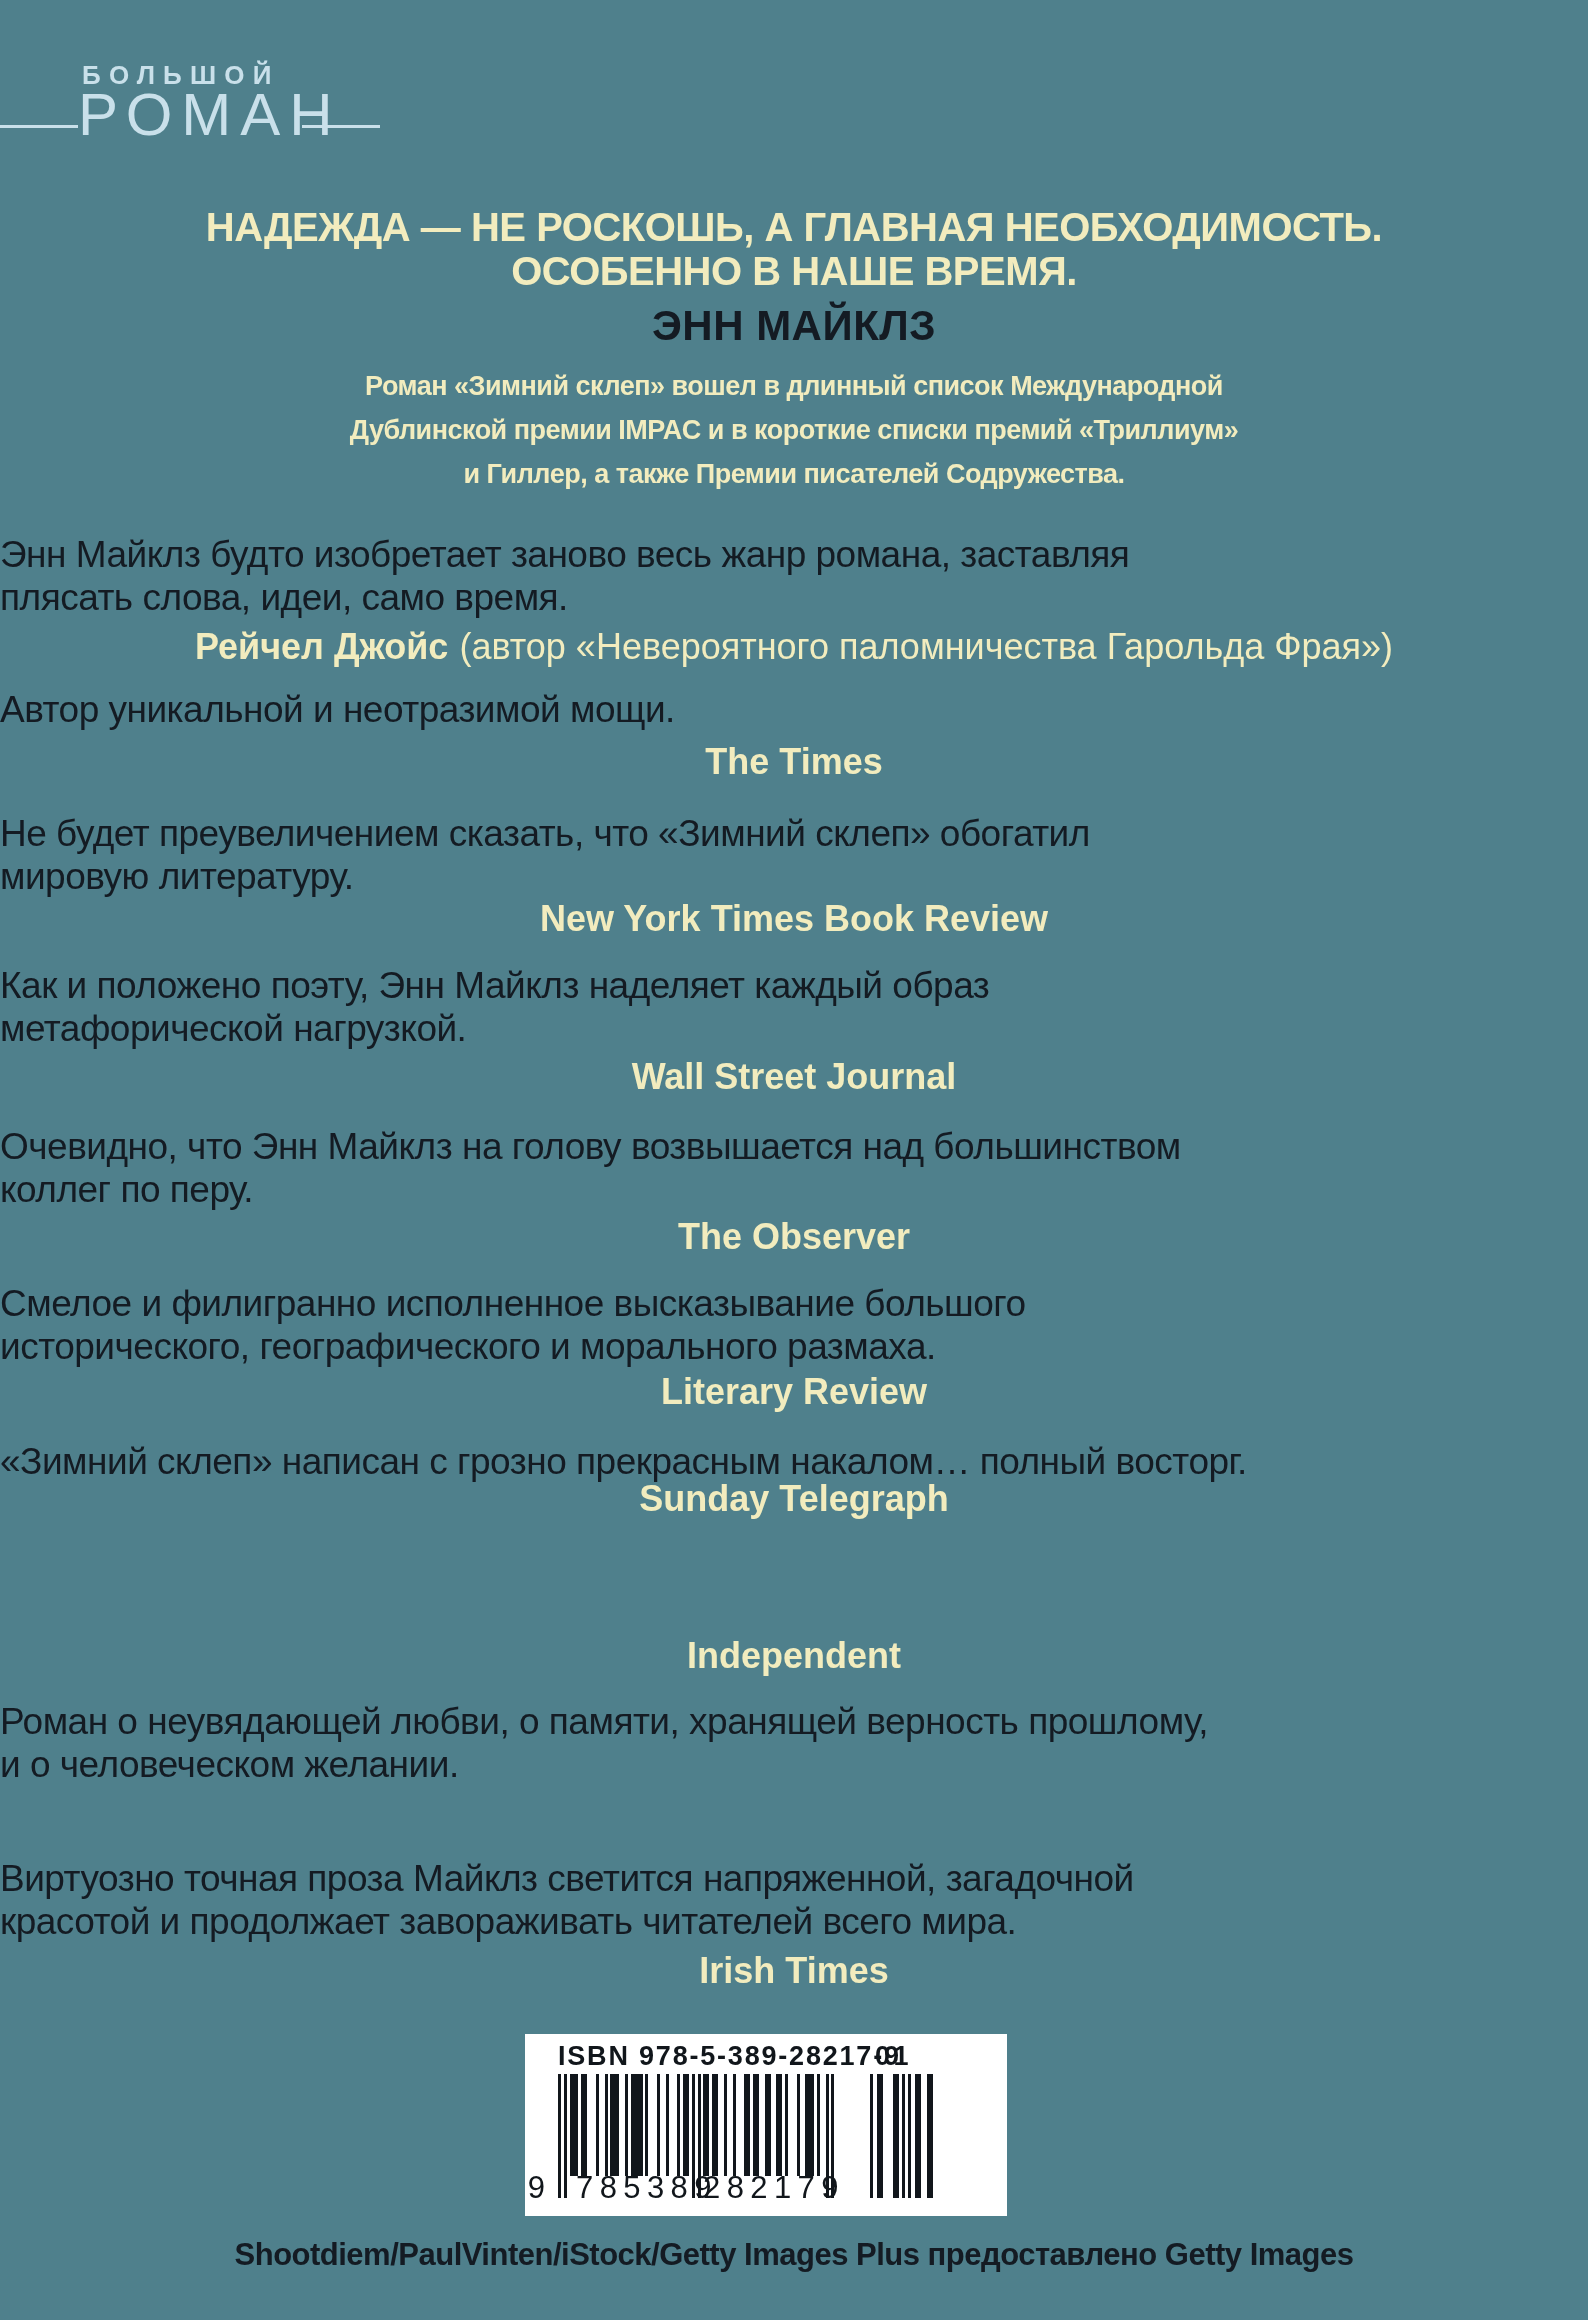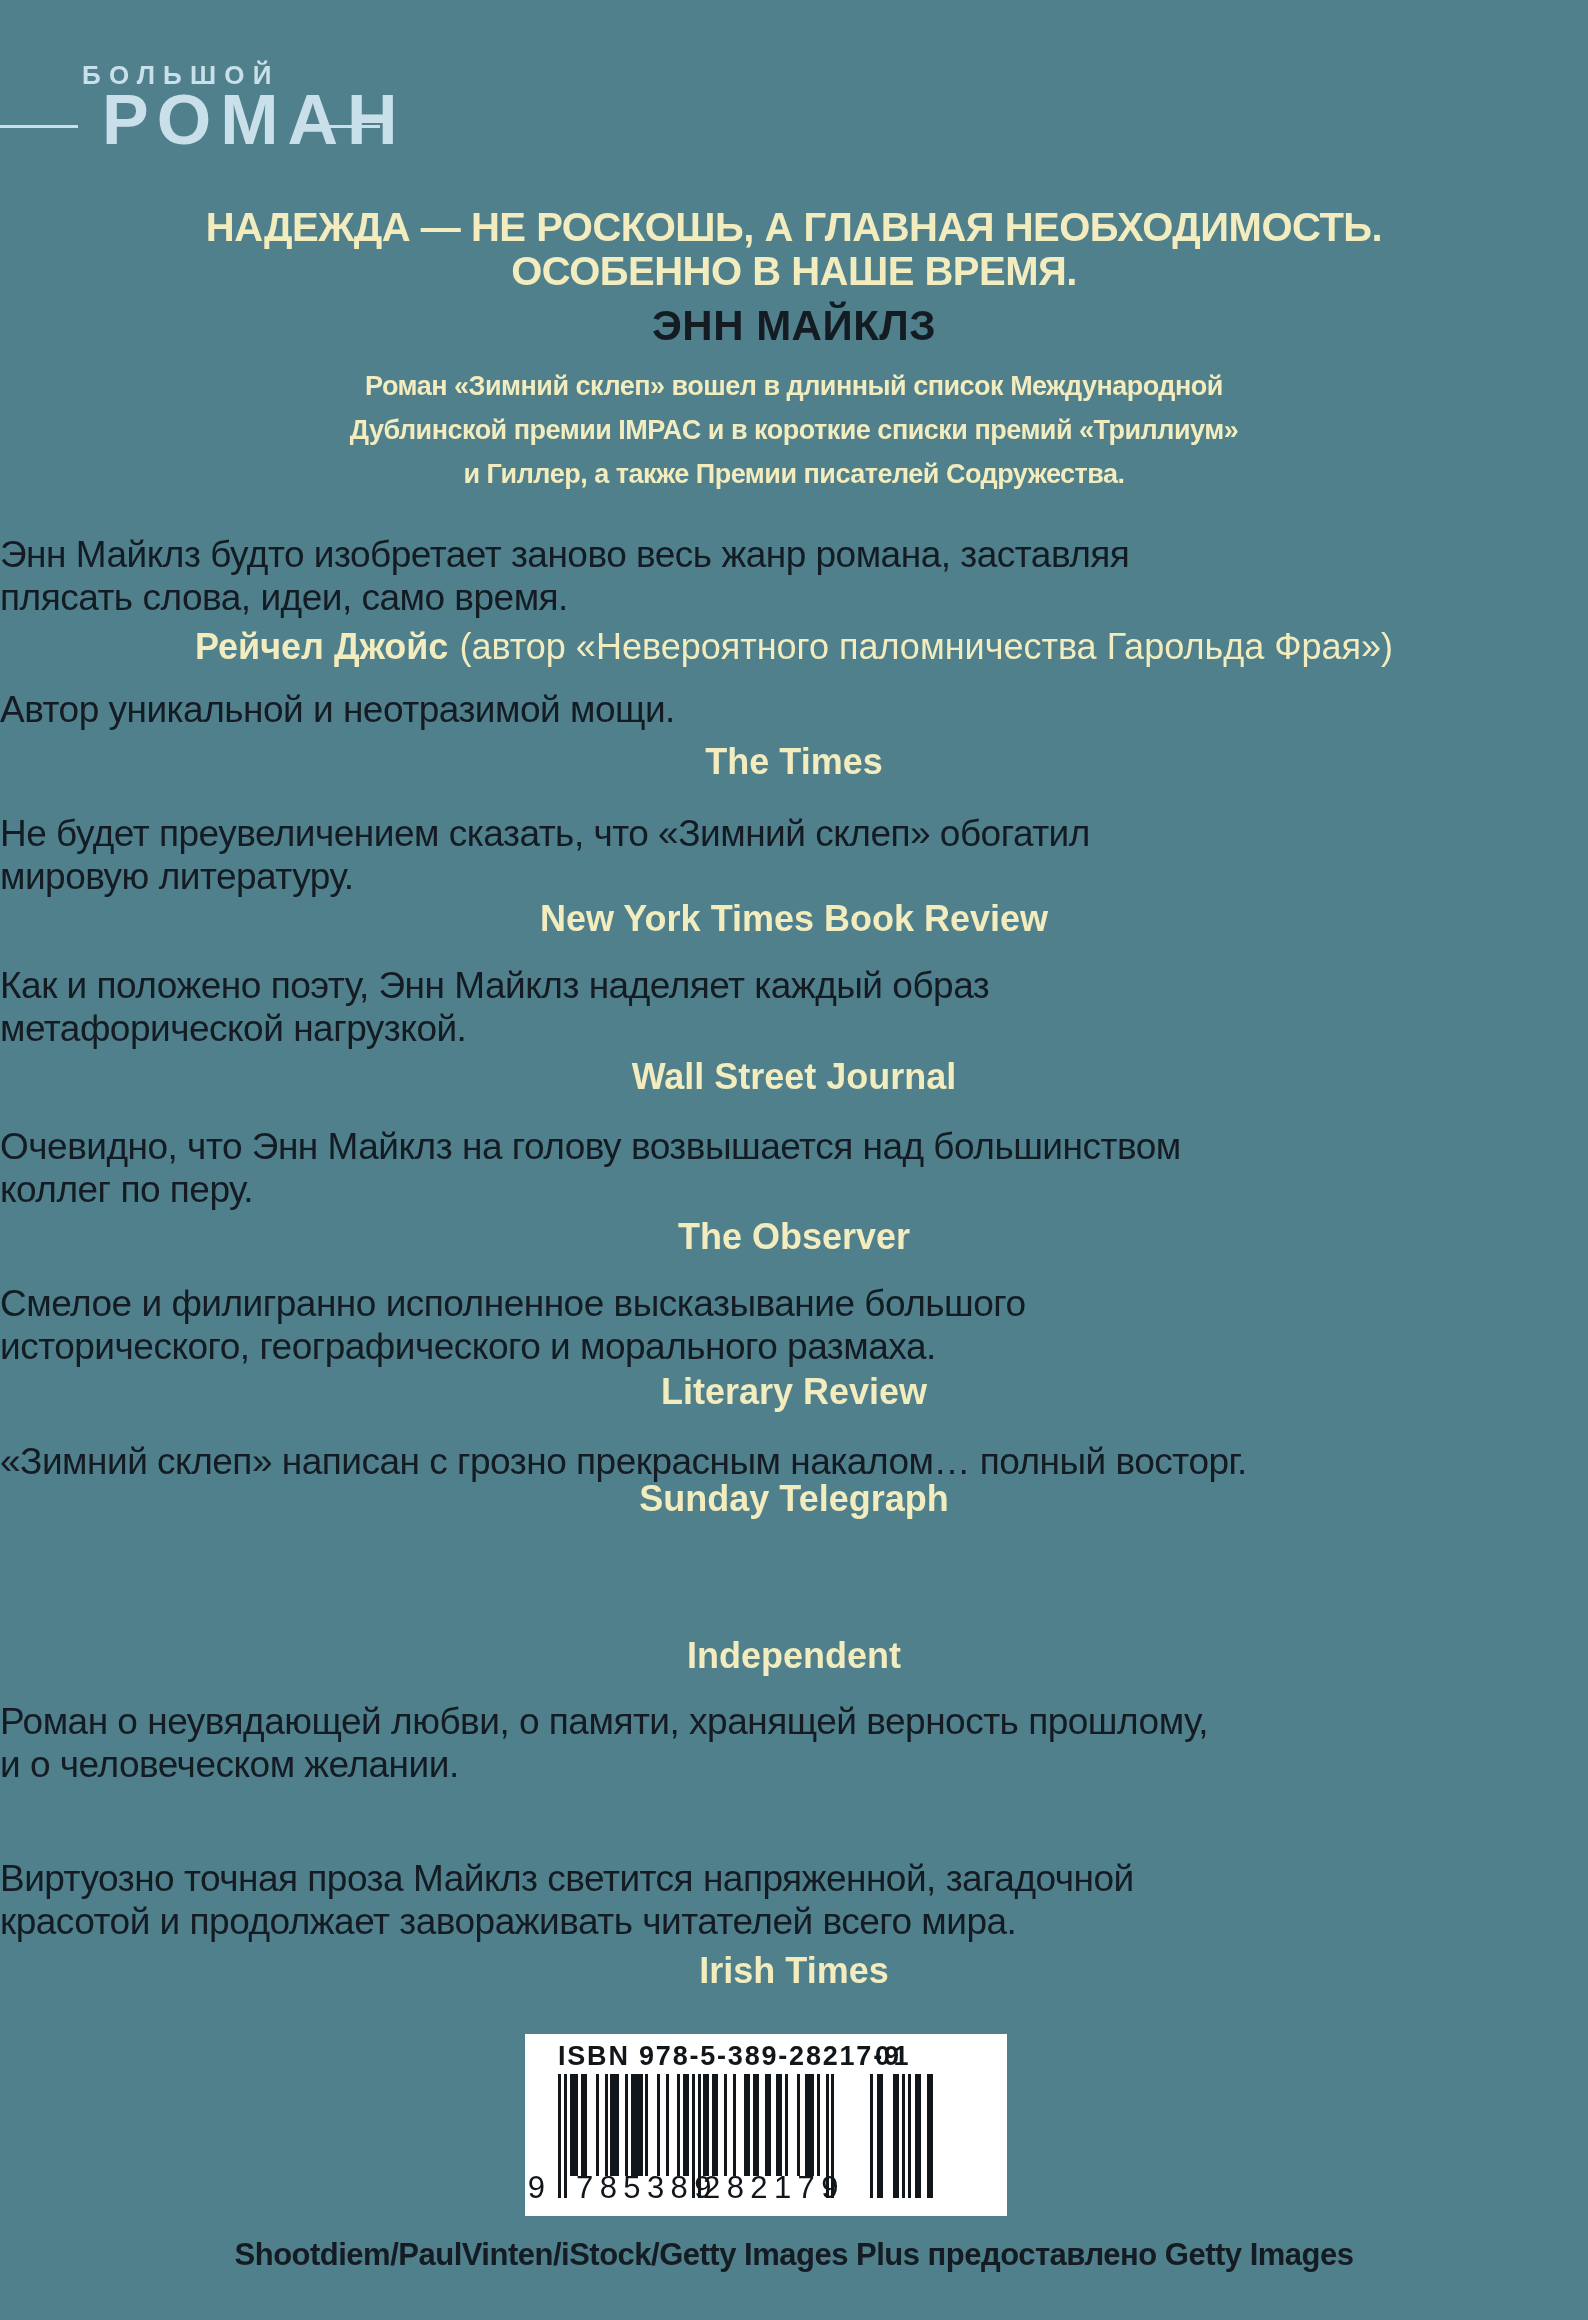--- a/index.html
+++ b/index.html
@@ -20,23 +20,22 @@
   
   .logo-line{position:absolute;height:2.7px;background:var(--blue);}
   .logo-line.left{left:0;top:125px;width:78px;}
   .logo-line.right{left:302px;top:125px;width:78px;}
   .logo-small{
     position:absolute;left:82px;top:60px;
     font-size:26px;letter-spacing:8.2px;color:var(--blue);font-weight:700;
   }
   .logo-big{
     position:absolute;left:78px;top:85px;
-    font-size:70px;letter-spacing:9px;color:var(--blue);font-weight:700;
+    font-size:60px;letter-spacing:9px;color:var(--blue);font-weight:400;
     line-height:1;
-    margin-left:24px;
   }
   
   .headline{
     position:absolute;left:0;top:205px;width:100%;
     text-align:center;white-space:pre-line;
     color:var(--yellow);font-size:40px;font-weight:700;line-height:44px;
     letter-spacing:-0.5px;
   }
   .author{
     position:absolute;left:0;top:302px;width:100%;

